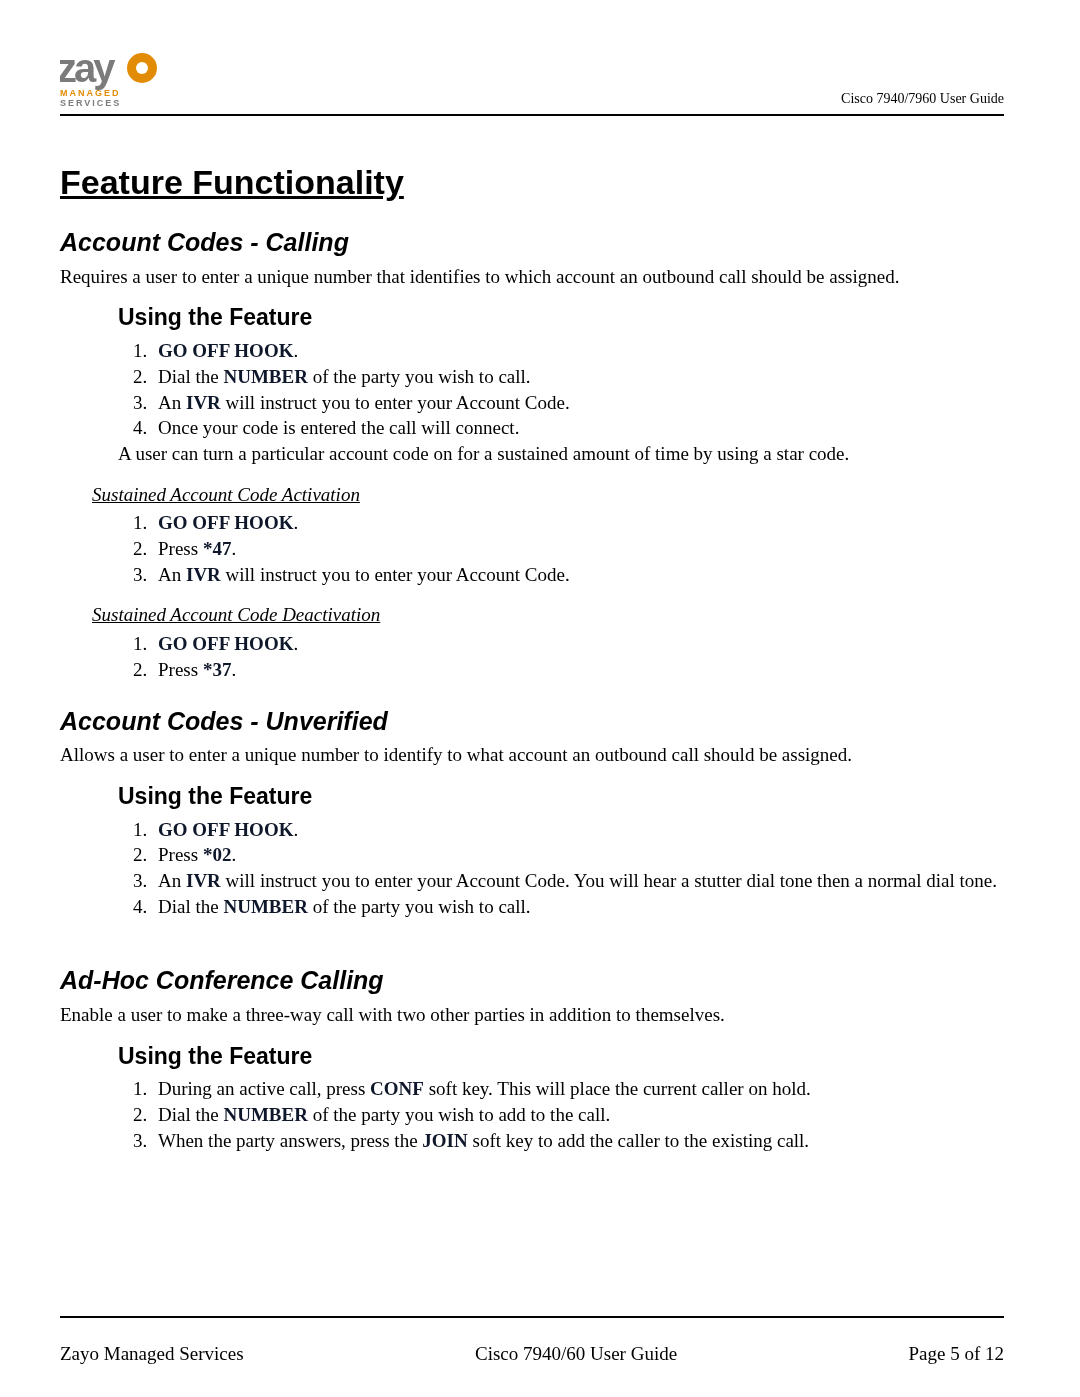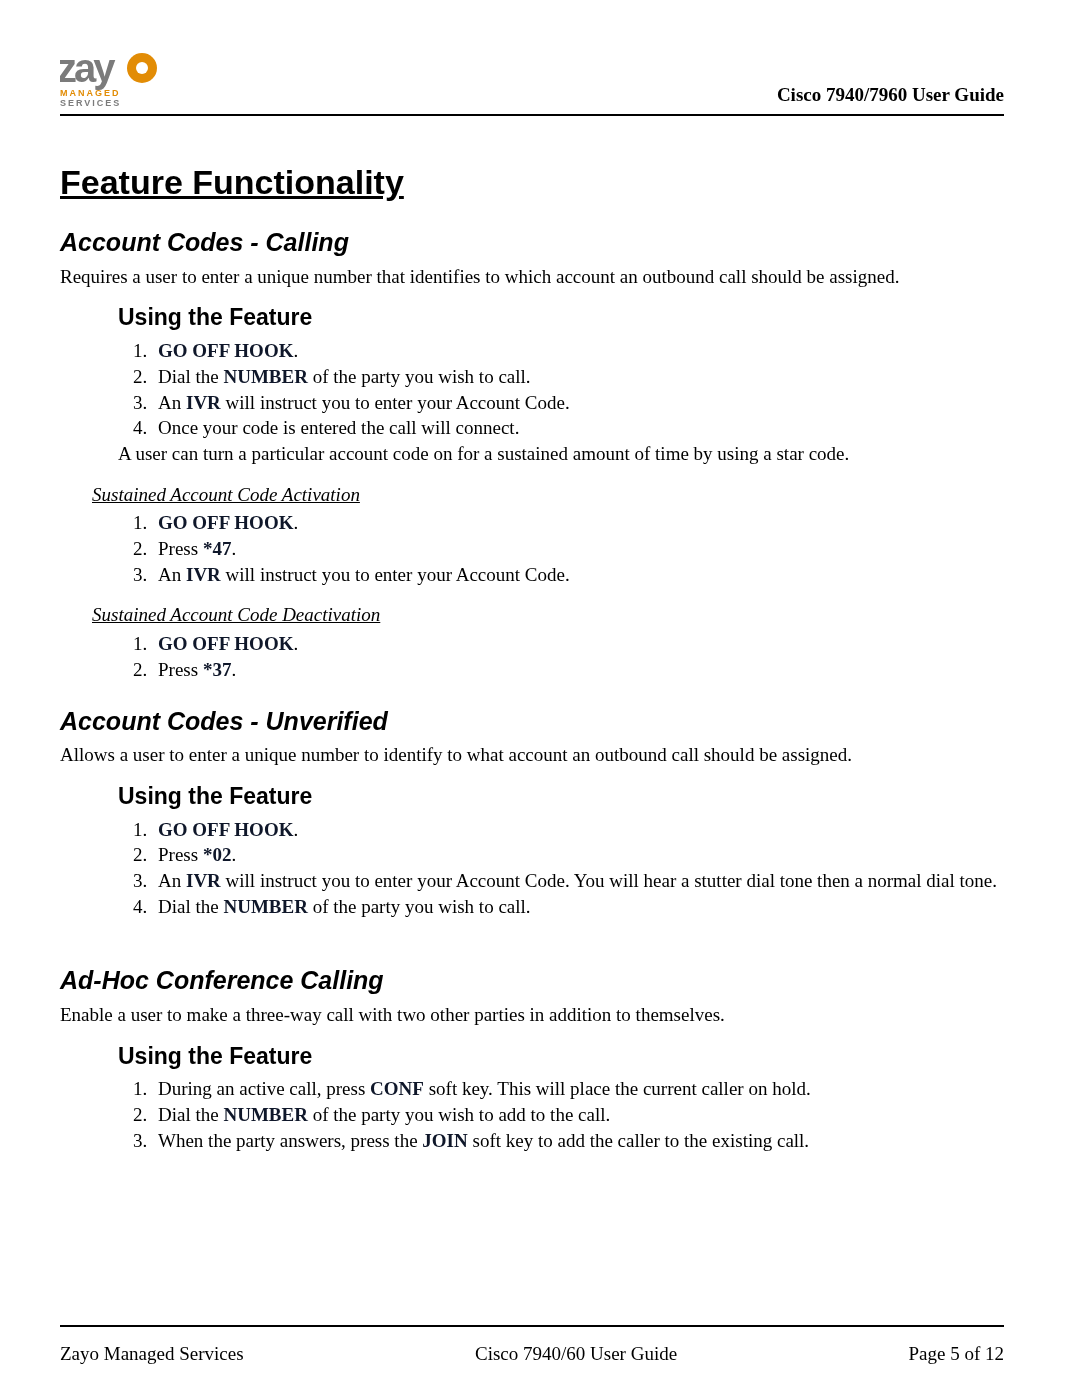--- a/index.html
+++ b/index.html
@@ -27,22 +27,21 @@
     padding-bottom: 6px;
     margin-bottom: 36px;
   }
   .logo-wrap {
     display: flex;
     flex-direction: column;
     align-items: flex-start;
   }
   .logo-svg { display: block; }
   .header-title {
-    font-size: 19px;
-    font-weight: bold;
+    font-size: 14px;
   }
   .main { flex: 1 1 auto; }
   h1.doc-title {
     font-family: Arial, Helvetica, sans-serif;
     font-weight: bold;
     font-size: 34px;
     text-decoration: underline;
     margin: 8px 0 20px 0;
   }
   h2.section {
@@ -79,21 +78,21 @@
     margin: 1px 0;
     padding-left: 6px;
   }
   .kw {
     color: #0f172a;
     font-weight: bold;
   }
   .gap { height: 22px; }
   .footer {
     border-top: 2px solid #000;
-    padding-top: 15px;
+    padding-top: 24px;
     display: flex;
     justify-content: space-between;
     font-size: 19px;
     margin-top: 40px;
   }
 </style>
 </head>
 <body>
 
 <div class="page">

